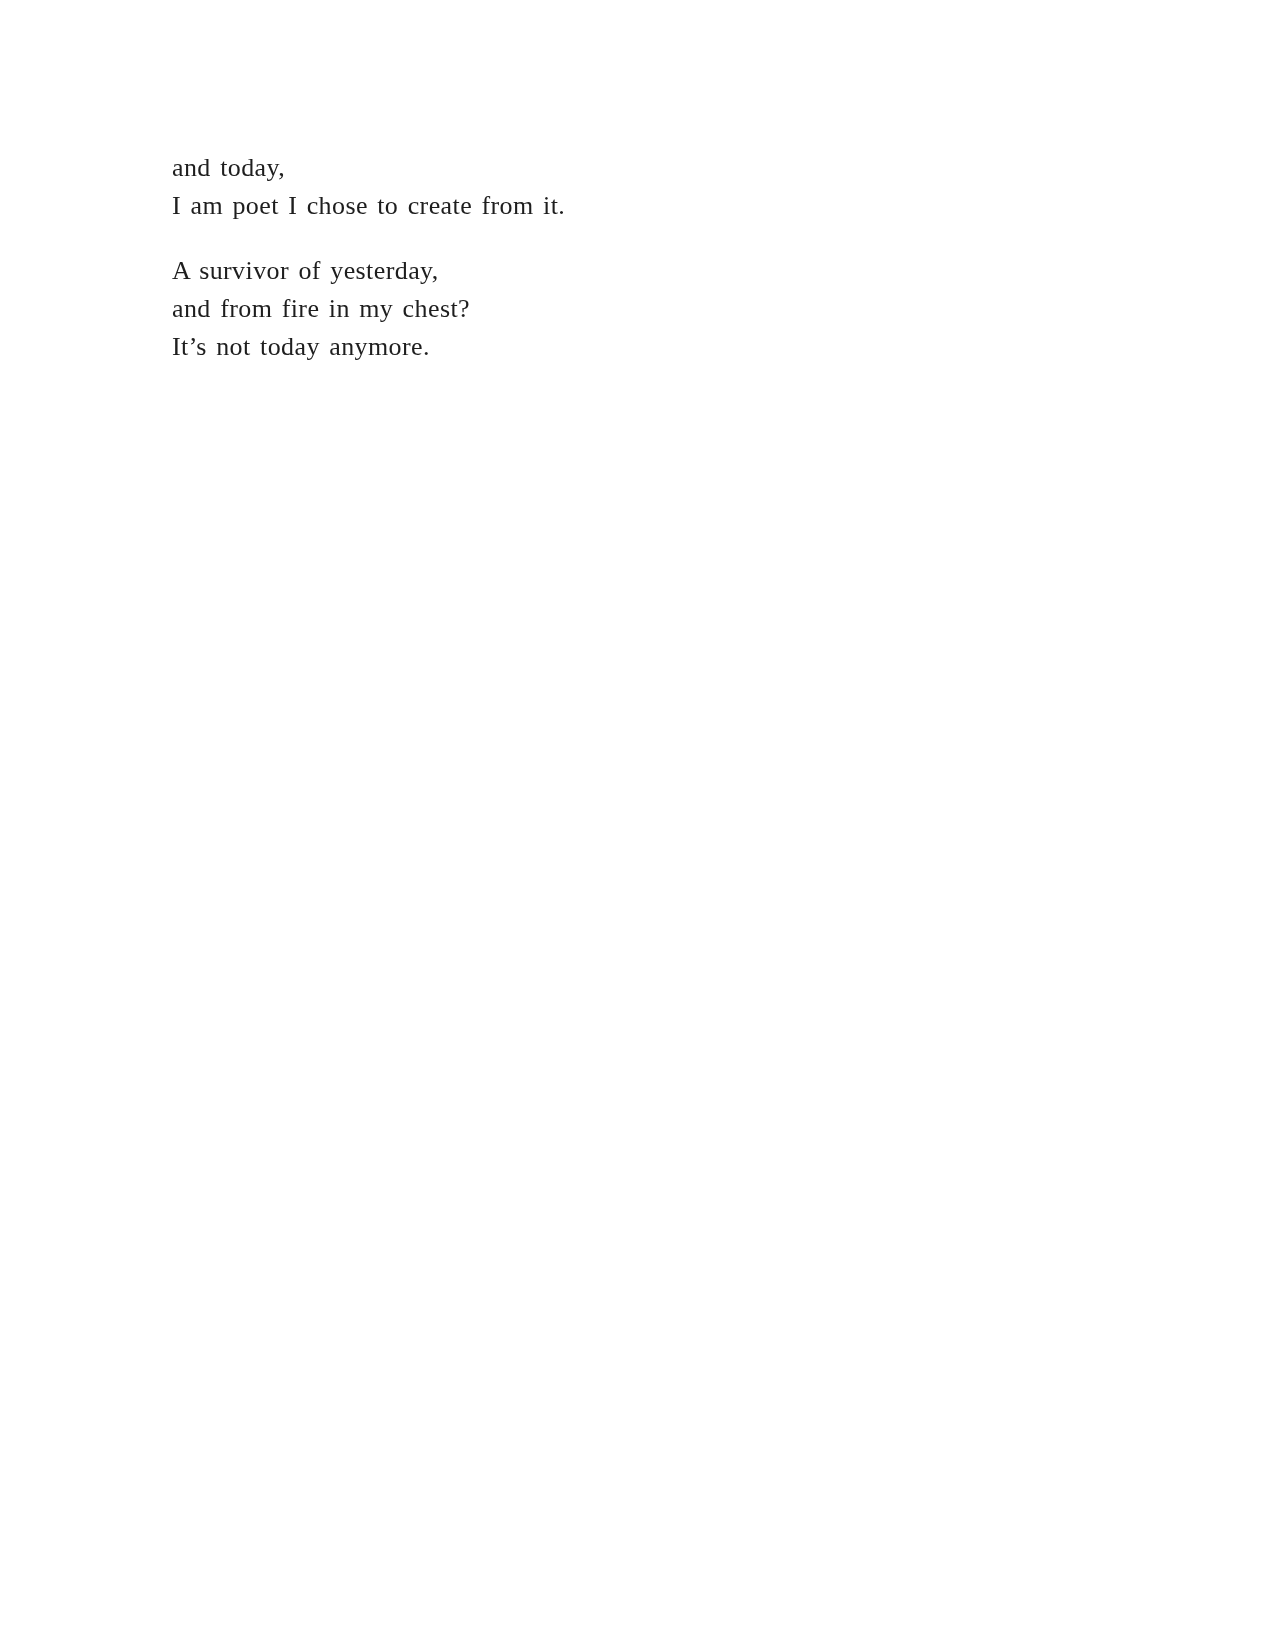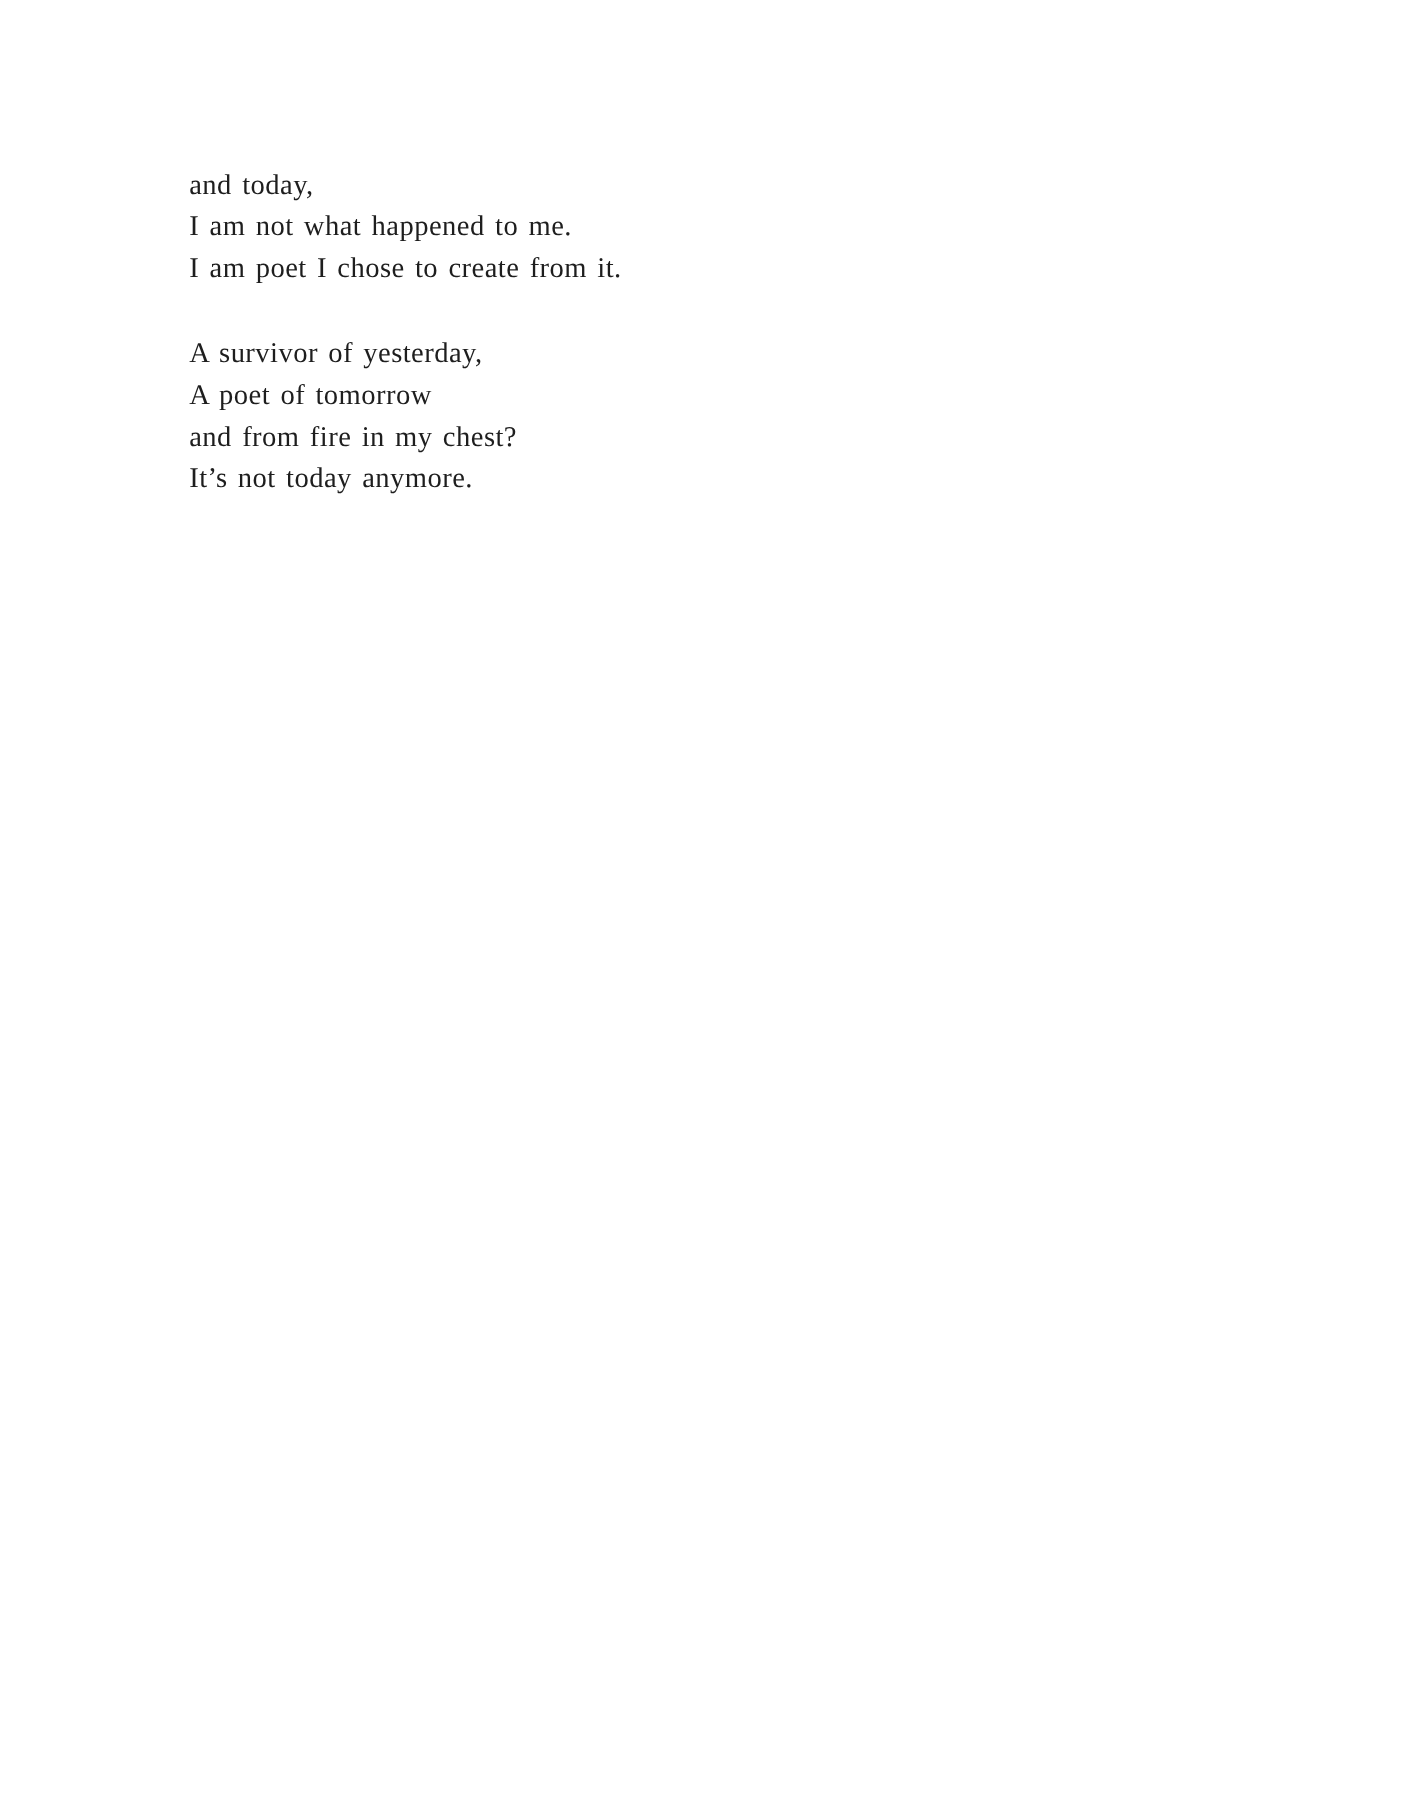--- a/index.html
+++ b/index.html
@@ -19,38 +19,36 @@
     left: 172px;
     top: 149px;
     color: #1e1e1e;
     font-family: "Liberation Serif", "DejaVu Serif", serif;
     font-size: 26px;
     line-height: 38px;
     letter-spacing: 0.4px;
     word-spacing: 2.5px;
   }
   .stanza + .stanza {
-    margin-top: 39px;
+    margin-top: 27px;
   }
   .poem p.line {
     margin: 0;
     padding: 0;
     white-space: pre;
   }
 </style>
 </head>
 <body>
 
 <div class="page">
   <div class="poem">
     <div class="stanza">
       <p class="line">and today,</p>
-      <p class="line">I am not what happened to me.</p>
       <p class="line">I am poet I chose to create from it.</p>
     </div>
     <div class="stanza">
       <p class="line">A survivor of yesterday,</p>
-      <p class="line">A poet of tomorrow</p>
       <p class="line">and from fire in my chest?</p>
       <p class="line">It’s not today anymore.</p>
     </div>
   </div>
 </div>
 
 </body></html>

